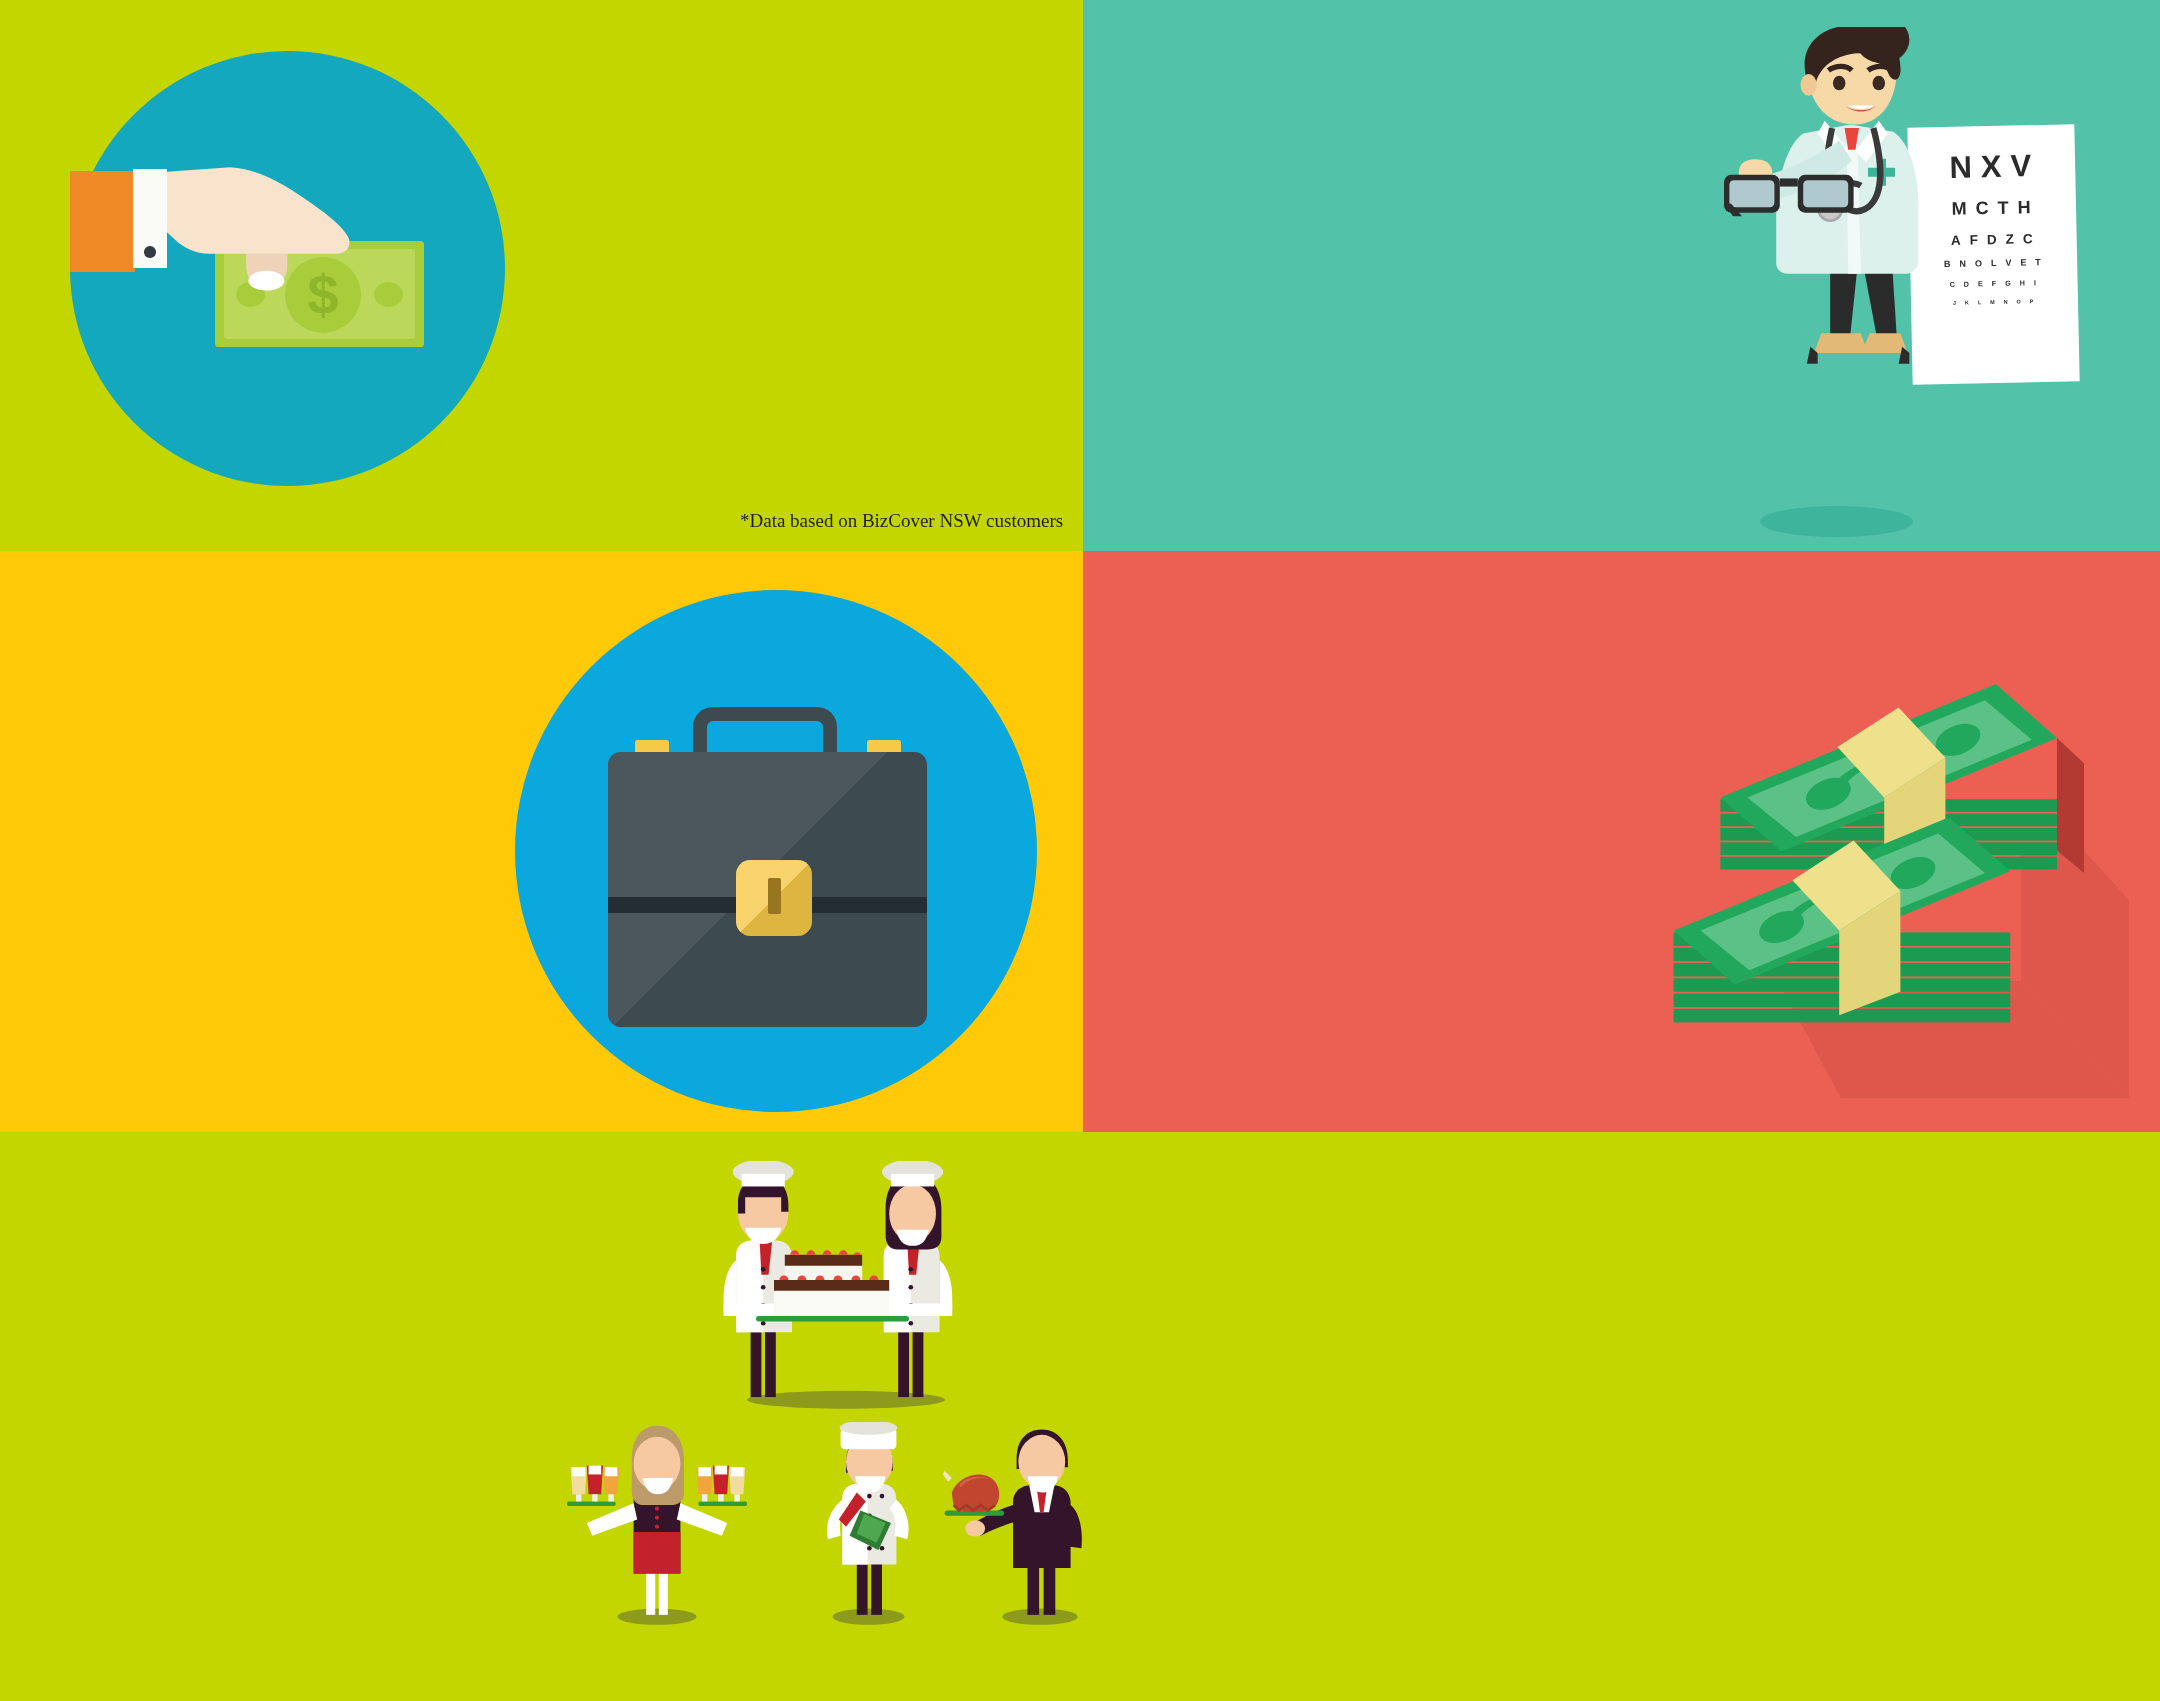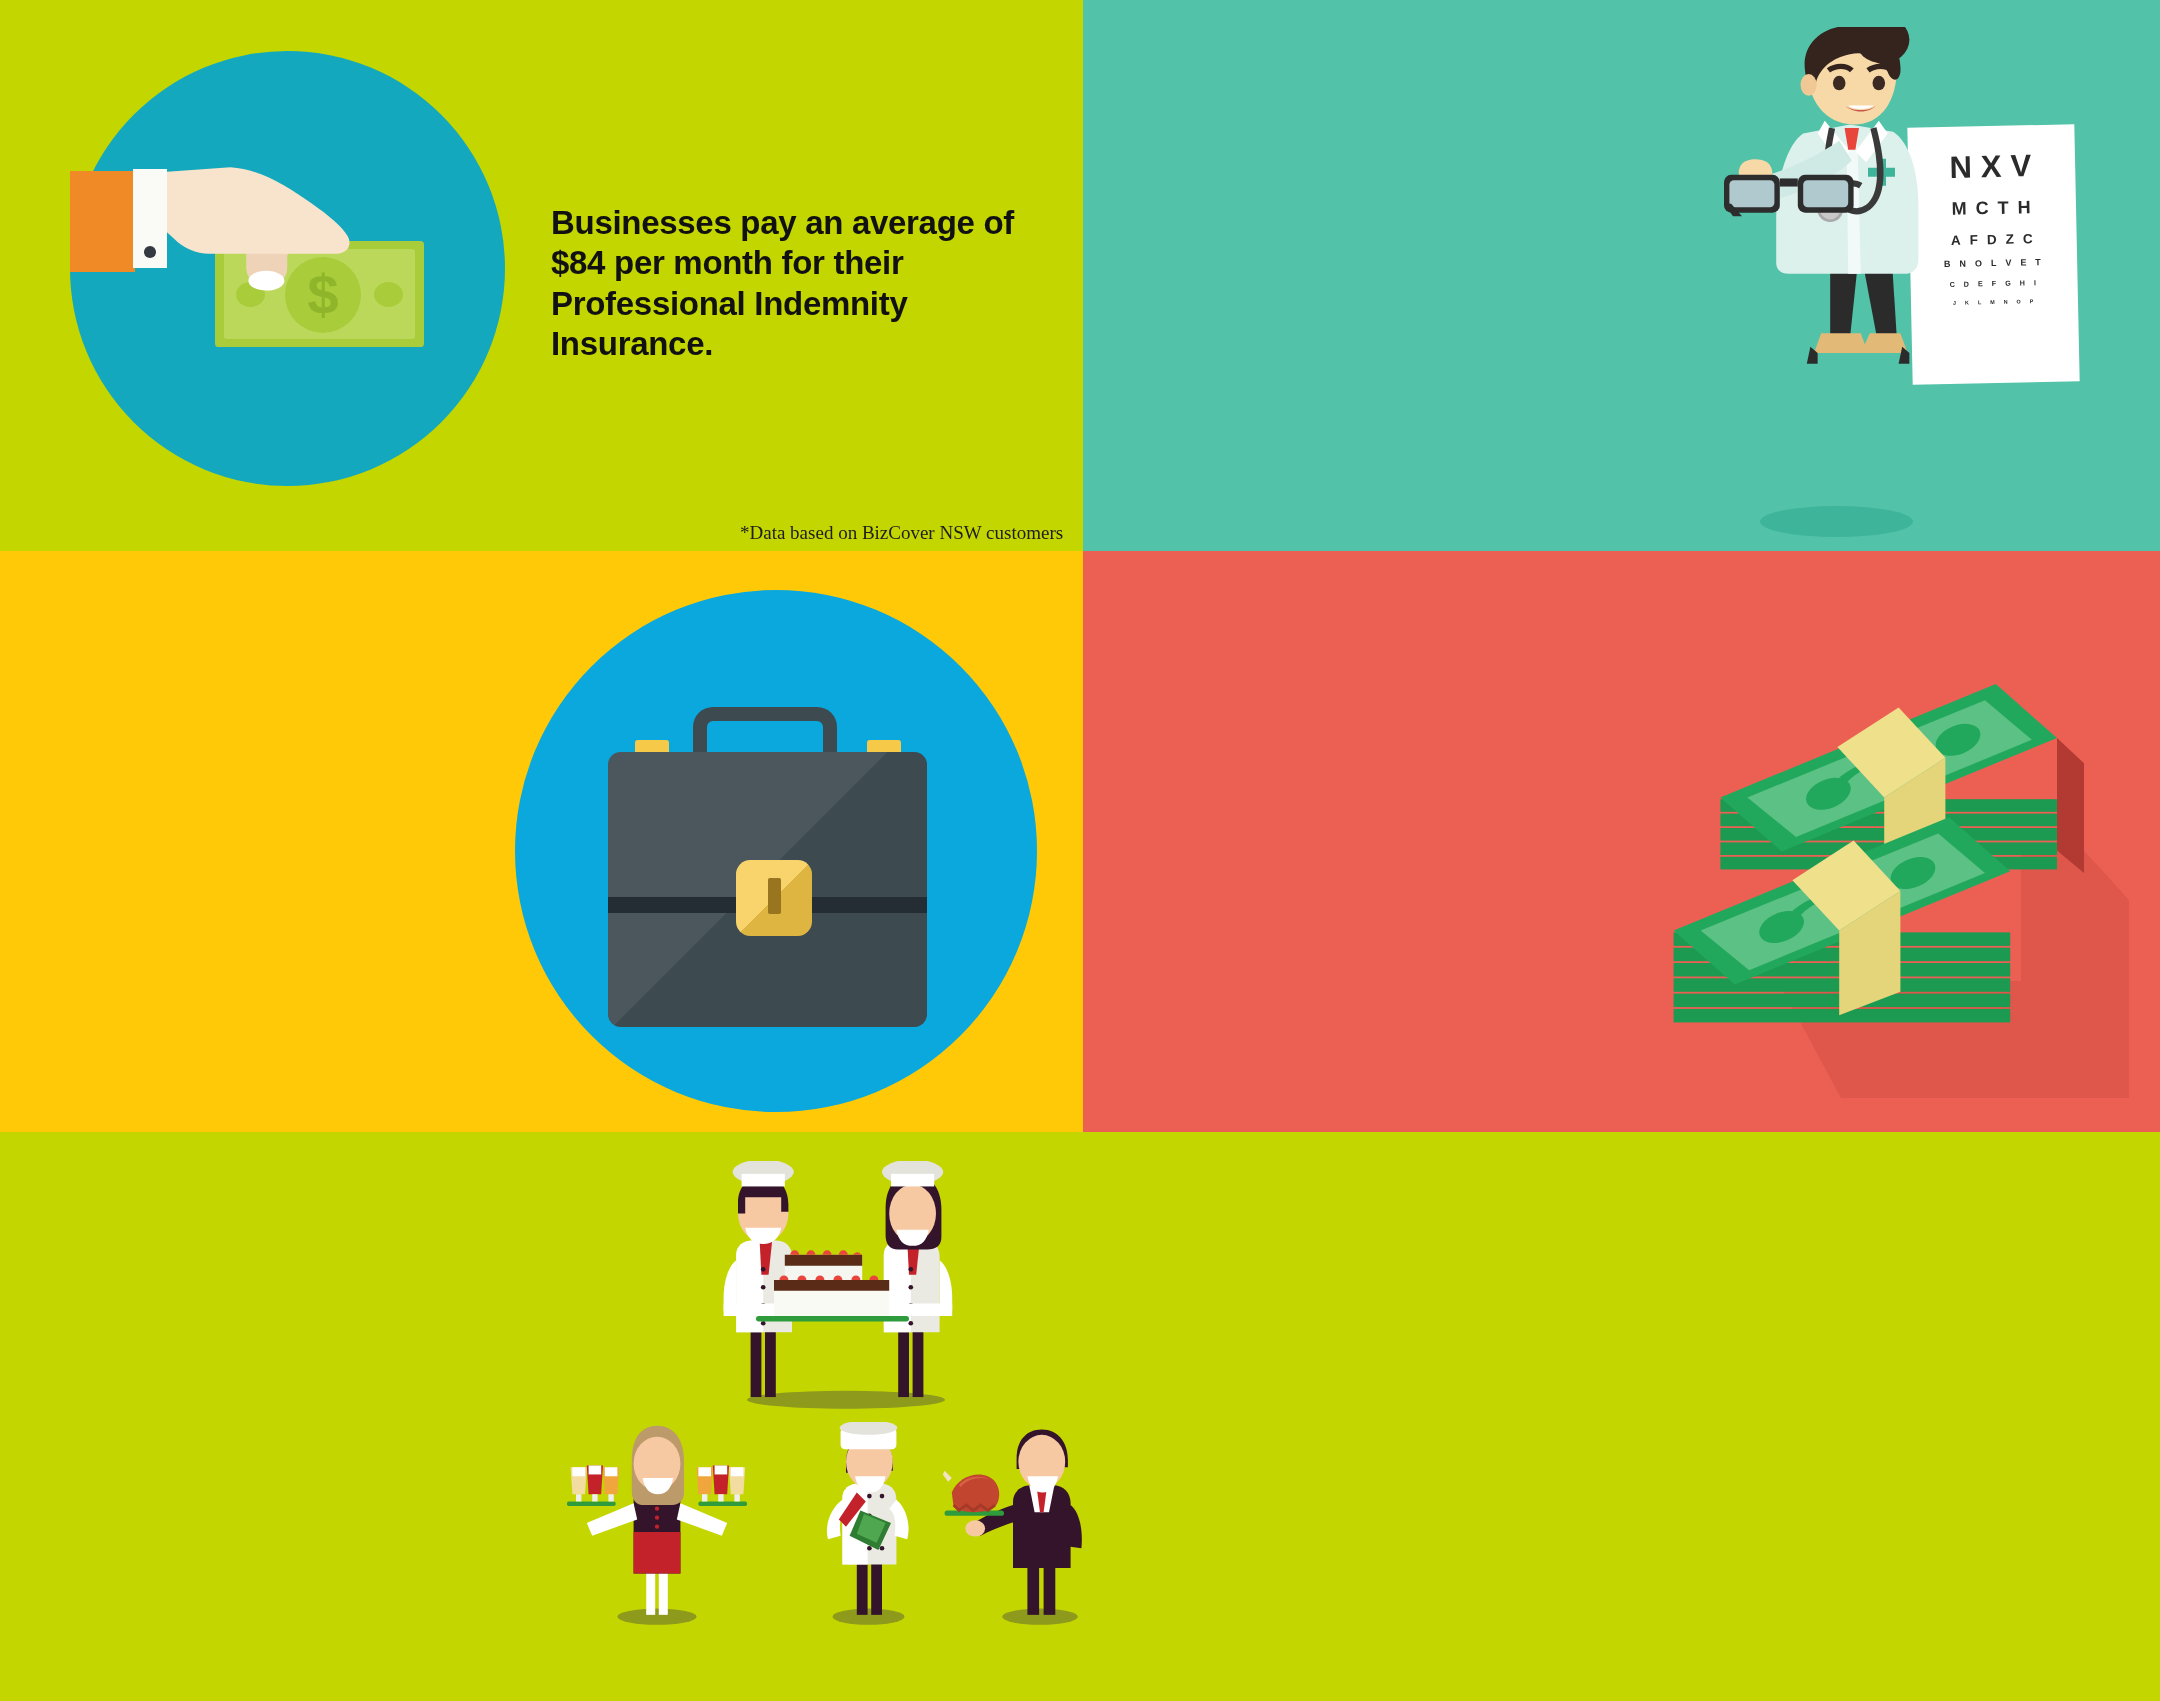--- a/index.html
+++ b/index.html
@@ -32,21 +32,21 @@
   #h1 { left:551px; top:203px; width:522px; font-size:33px; }
 
   
   .footnote {
     position:absolute;
     font-family:"Liberation Serif", serif;
     font-size:19px;
     color:#1d1d1d;
     white-space:nowrap;
   }
-  #f1 { left:740px;  top:522px; }
+  #f1 { left:740px;  top:510px; }
 
   
   .circle-teal {
     position:absolute; left:70px; top:51px;
     width:435px; height:435px;
     border-radius:50%;
     background:#13A8BE;
   }
   .sleeve-orange {
     position:absolute; left:70px; top:171px;
@@ -206,21 +206,20 @@
                L149 112 C149 124 138 132 126 132 C114 132 104 124 104 112
                L104 96 L62 96 C48 96 34 90 24 80 L0 58 Z" fill="#F8E3CC"></path>
       <path d="M104 96 L104 112 C104 124 114 132 126 132 C138 132 149 124 149 112
                L149 98 C149 97 150 96 152 96 Z" fill="#EFD3B8"></path>
       <ellipse cx="126" cy="126" rx="20" ry="11" fill="#FFFFFF"></ellipse>
     </svg>
     <div class="sleeve-orange"></div>
     <div class="cuff-white"></div>
     <div class="cuff-btn"></div>
 
-    <div class="headline" id="h1">Businesses pay an average of $84 per month for their Professional Indemnity Insurance.</div>
     <div class="footnote" id="f1">*Data based on BizCover NSW customers</div>
   </div>
 
   <div class="panel" id="p2">
     
     
   </div>
 
   <div class="eye-chart">
     <div class="ec-row ec-r1">

